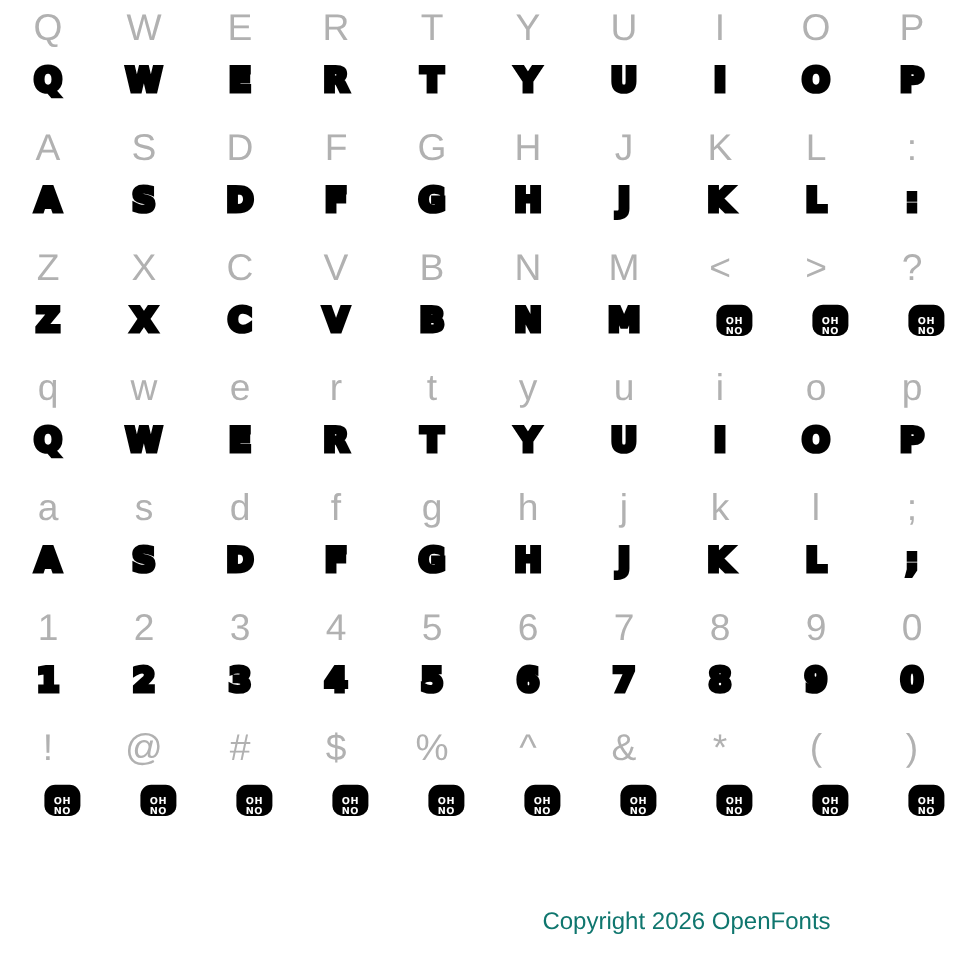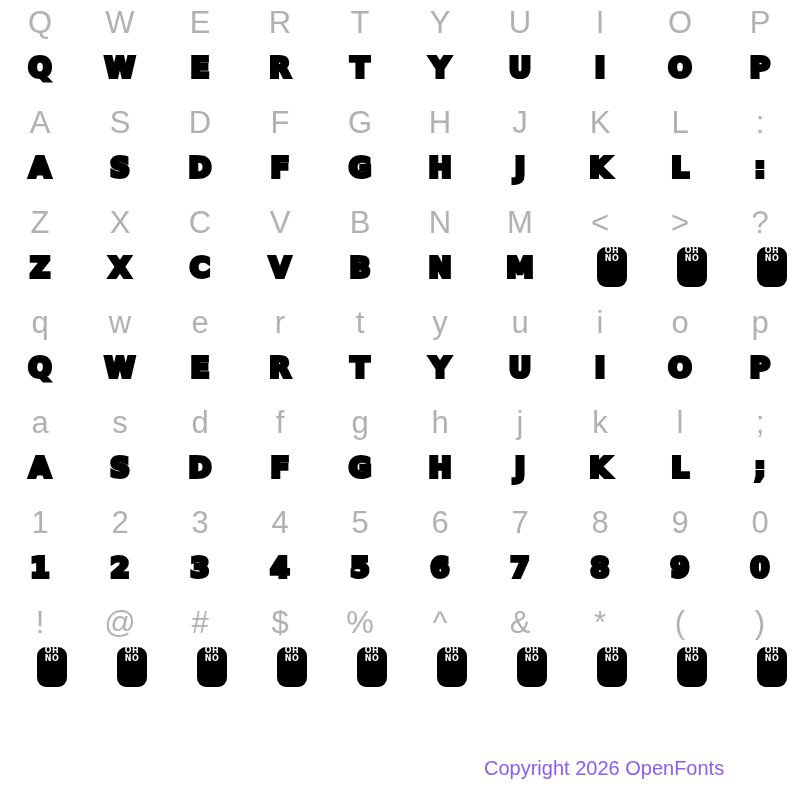--- a/index.html
+++ b/index.html
@@ -39,45 +39,45 @@
     font-family: "DejaVu Sans", sans-serif;
     font-size: 27px;
     font-weight: bold;
     color: #000000;
     -webkit-text-stroke: 4px #000000;
     line-height: 1;
     user-select: none;
   }
   .notdef {
     width: 30px;
-    height: 40px;
+    height: 26px;
     background: #000000;
     border-radius: 9px;
     display: flex;
     flex-direction: column;
     align-items: center;
-    justify-content: flex-start;
+    justify-content: flex-end;
     box-sizing: border-box;
     margin-left: 24px;
   }
   .notdef span {
     color: #ffffff;
     font-family: "DejaVu Sans", sans-serif;
     font-size: 8px;
     font-weight: bold;
     line-height: 8px;
     letter-spacing: 0.5px;
   }
   .copyright {
     position: absolute;
     top: 757px;
-    left: 484px;
+    left: 452px;
     font-family: "Liberation Sans", sans-serif;
     font-size: 20px;
-    color: #8b5cf6;
+    color: #0f766e;
     white-space: nowrap;
   }
 </style>
 </head>
 <body>
 
 <div class="specimen" id="specimen">
     <div class="pair">
       <div class="row label-row">
         <span class="label-char">Q</span>

